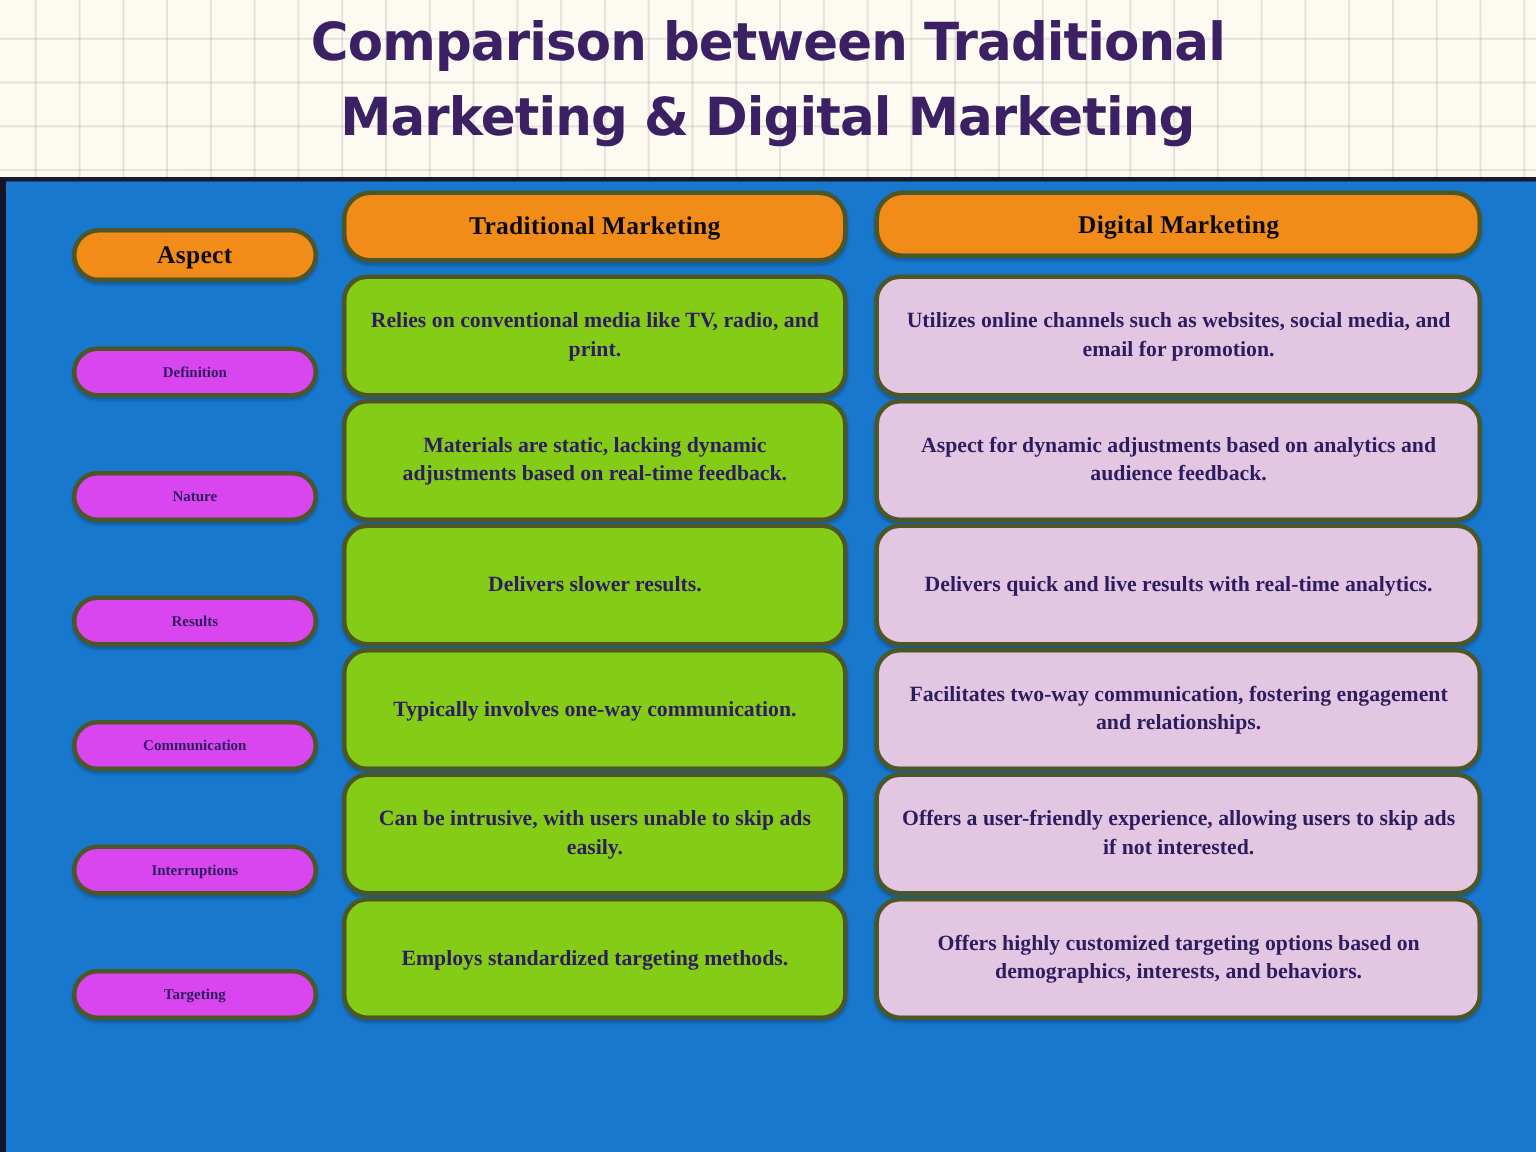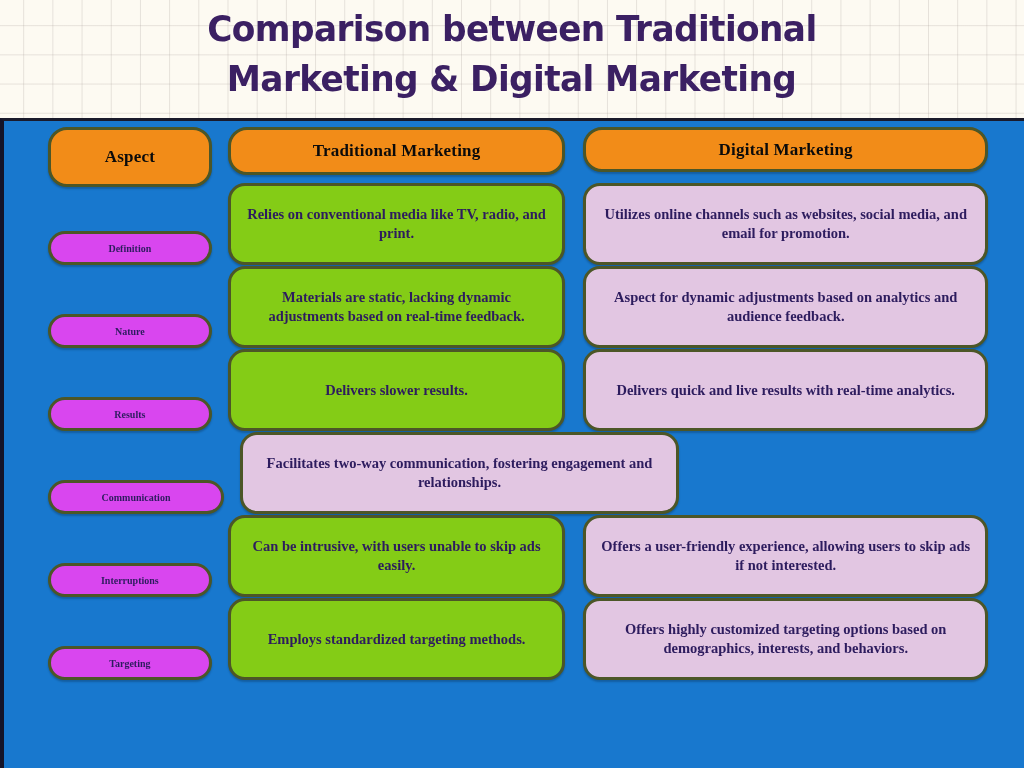--- a/index.html
+++ b/index.html
@@ -97,21 +97,21 @@
 
   
   .hdr-row { height: 48px; margin-bottom: 8px; align-items: flex-start; }
   .cell.header {
     background: #f28c18;
     color: #0b0b0b;
     font-size: 17px;
     letter-spacing: 0.2px;
     border-radius: 19px;
   }
-  .cell.header.h-aspect { height: 60px; }
+  .cell.header.h-aspect { height: 36px; margin-top: 25px; }
   .cell.header.h-trad   { height: 48px; }
   .cell.header.h-digi   { height: 45px; }
 
   
   .body-row { height: 82px; margin-bottom: 1px; }
 
   .cell.aspect {
     background: #d946ef;
     font-size: 10px;
     margin-top: 48px;
@@ -190,20 +190,23 @@
         </div>
         <div class="cell digi c-digi">
           <span class="txt">Delivers quick and live results with real-time analytics.</span>
         </div>
       </div>
 
       <div class="row body-row">
         <div class="cell aspect c-aspect">
           <span class="txt">Communication</span>
         </div>
+        <div class="cell trad c-trad">
+          <span class="txt">Typically involves one-way communication.</span>
+        </div>
         <div class="cell digi c-digi">
           <span class="txt">Facilitates two-way communication, fostering engagement and relationships.</span>
         </div>
       </div>
 
       <div class="row body-row">
         <div class="cell aspect c-aspect">
           <span class="txt">Interruptions</span>
         </div>
         <div class="cell trad c-trad">

